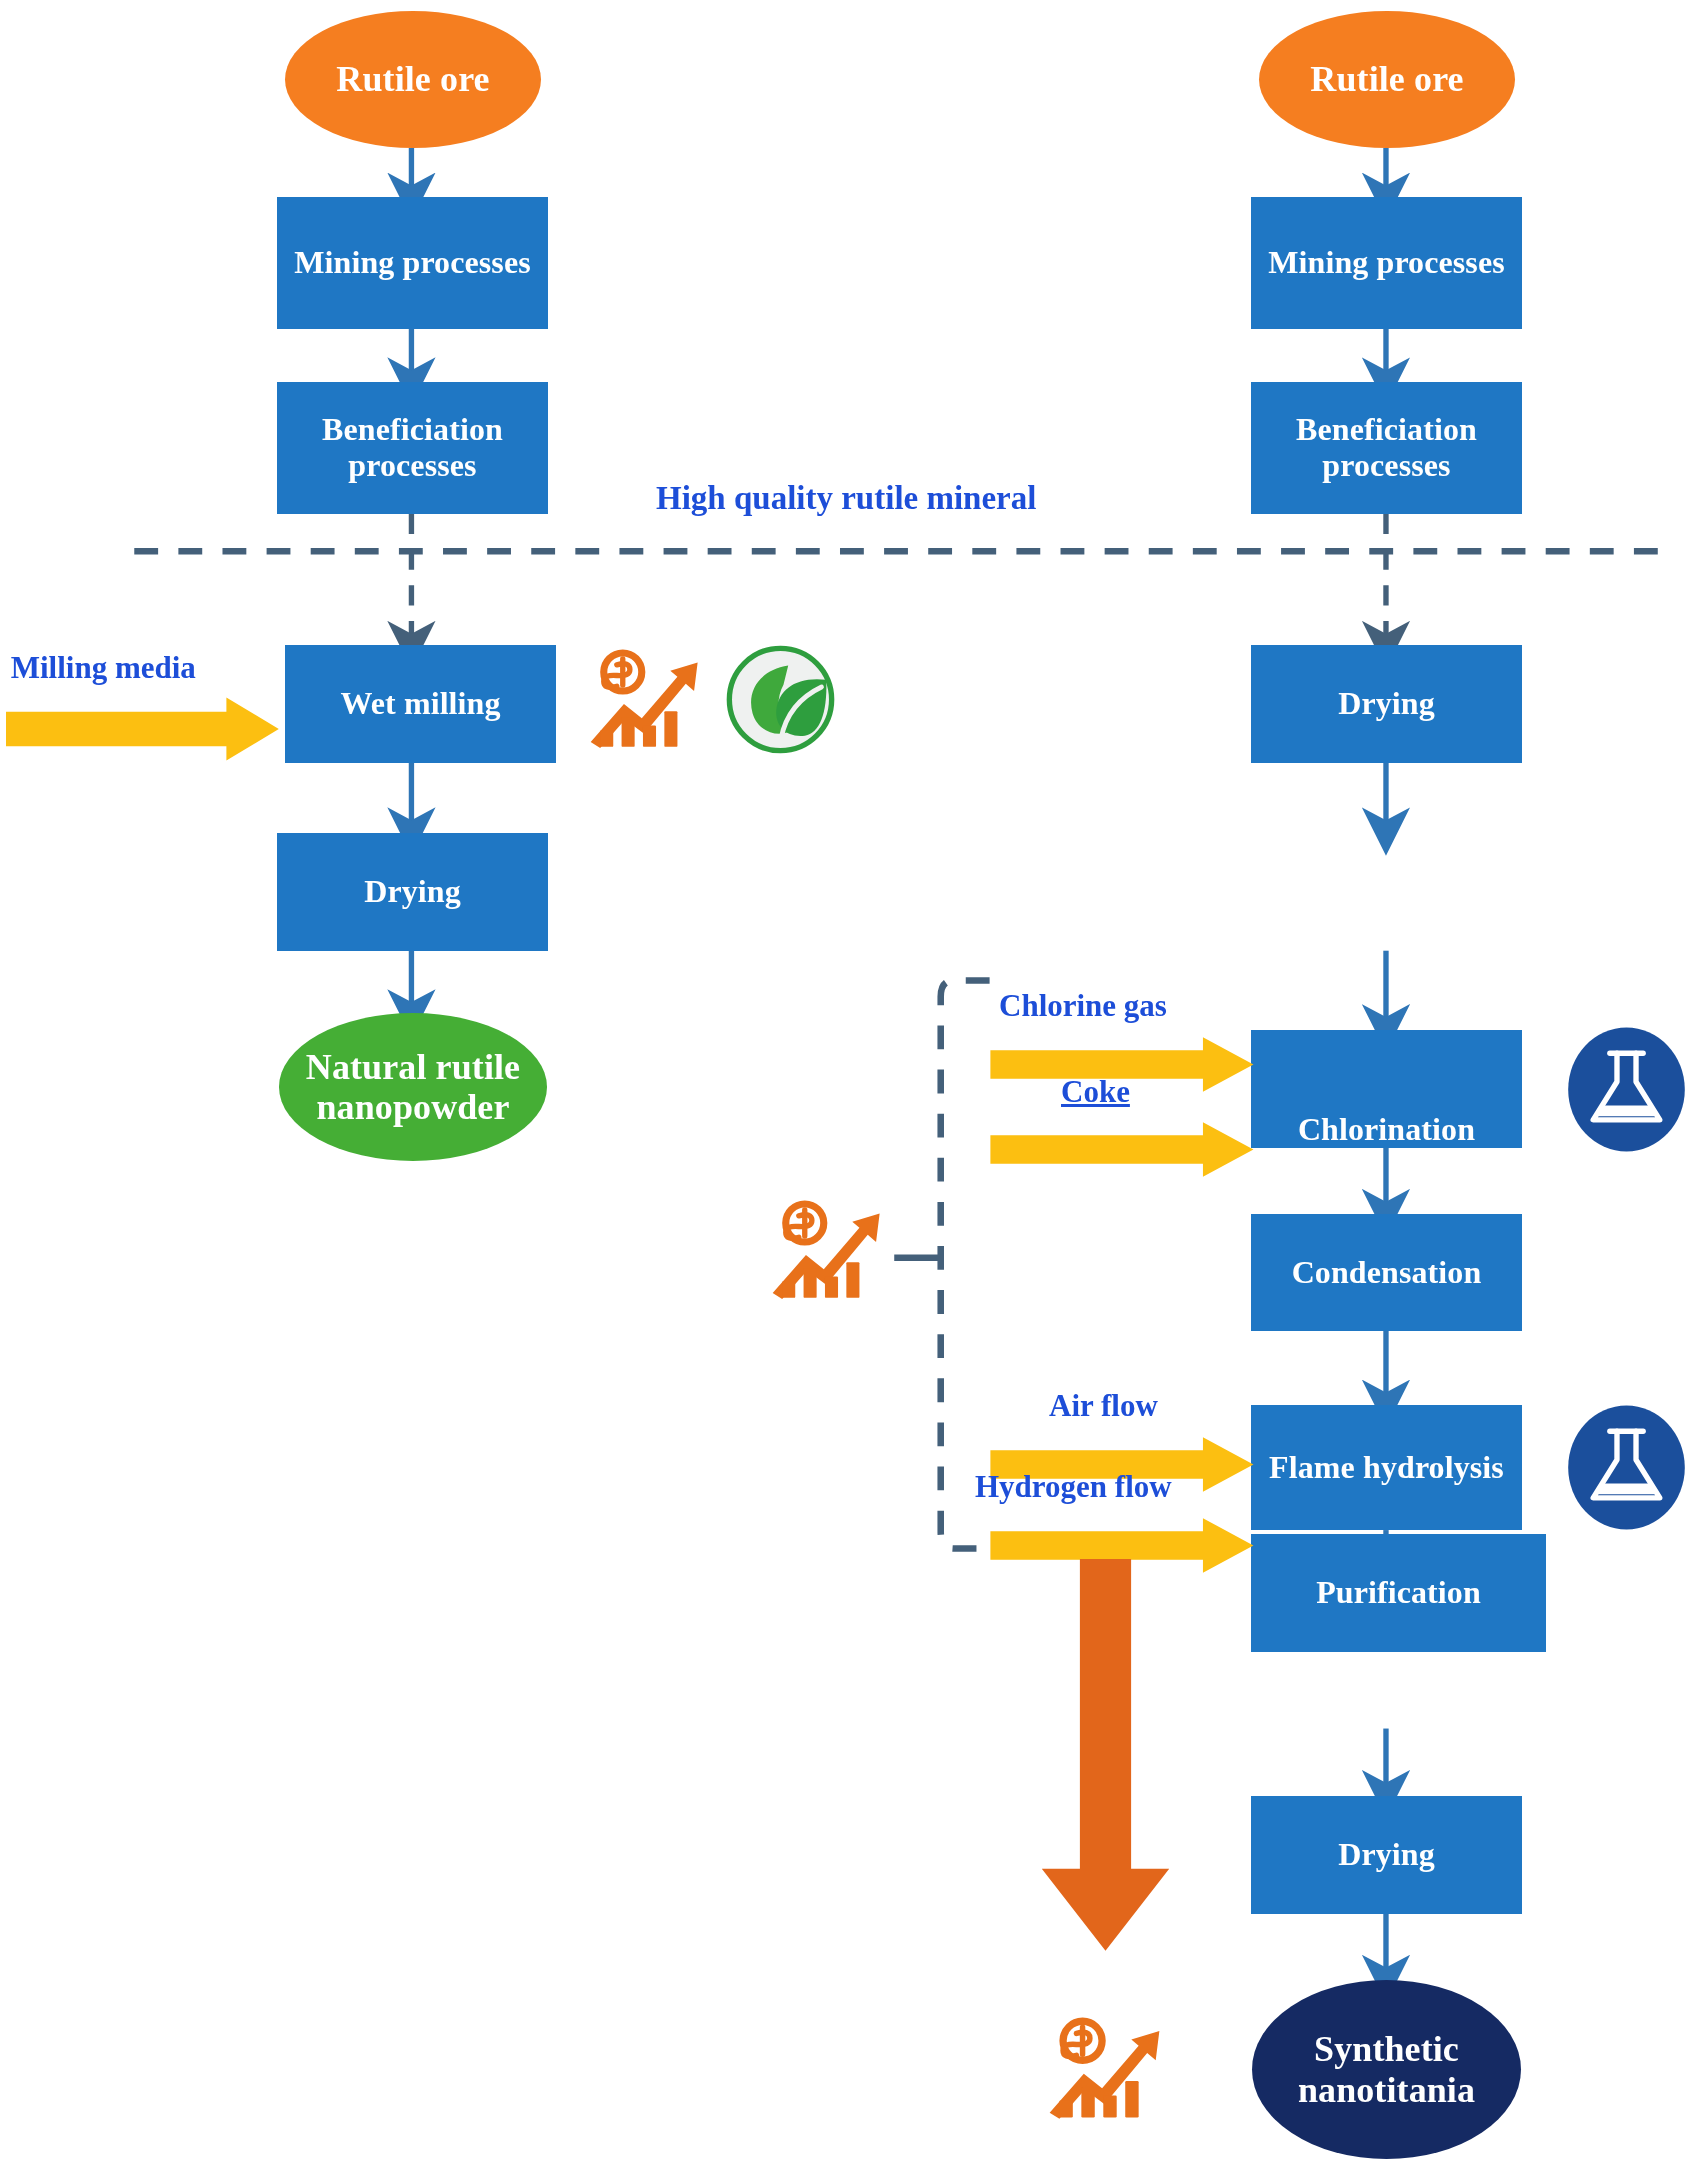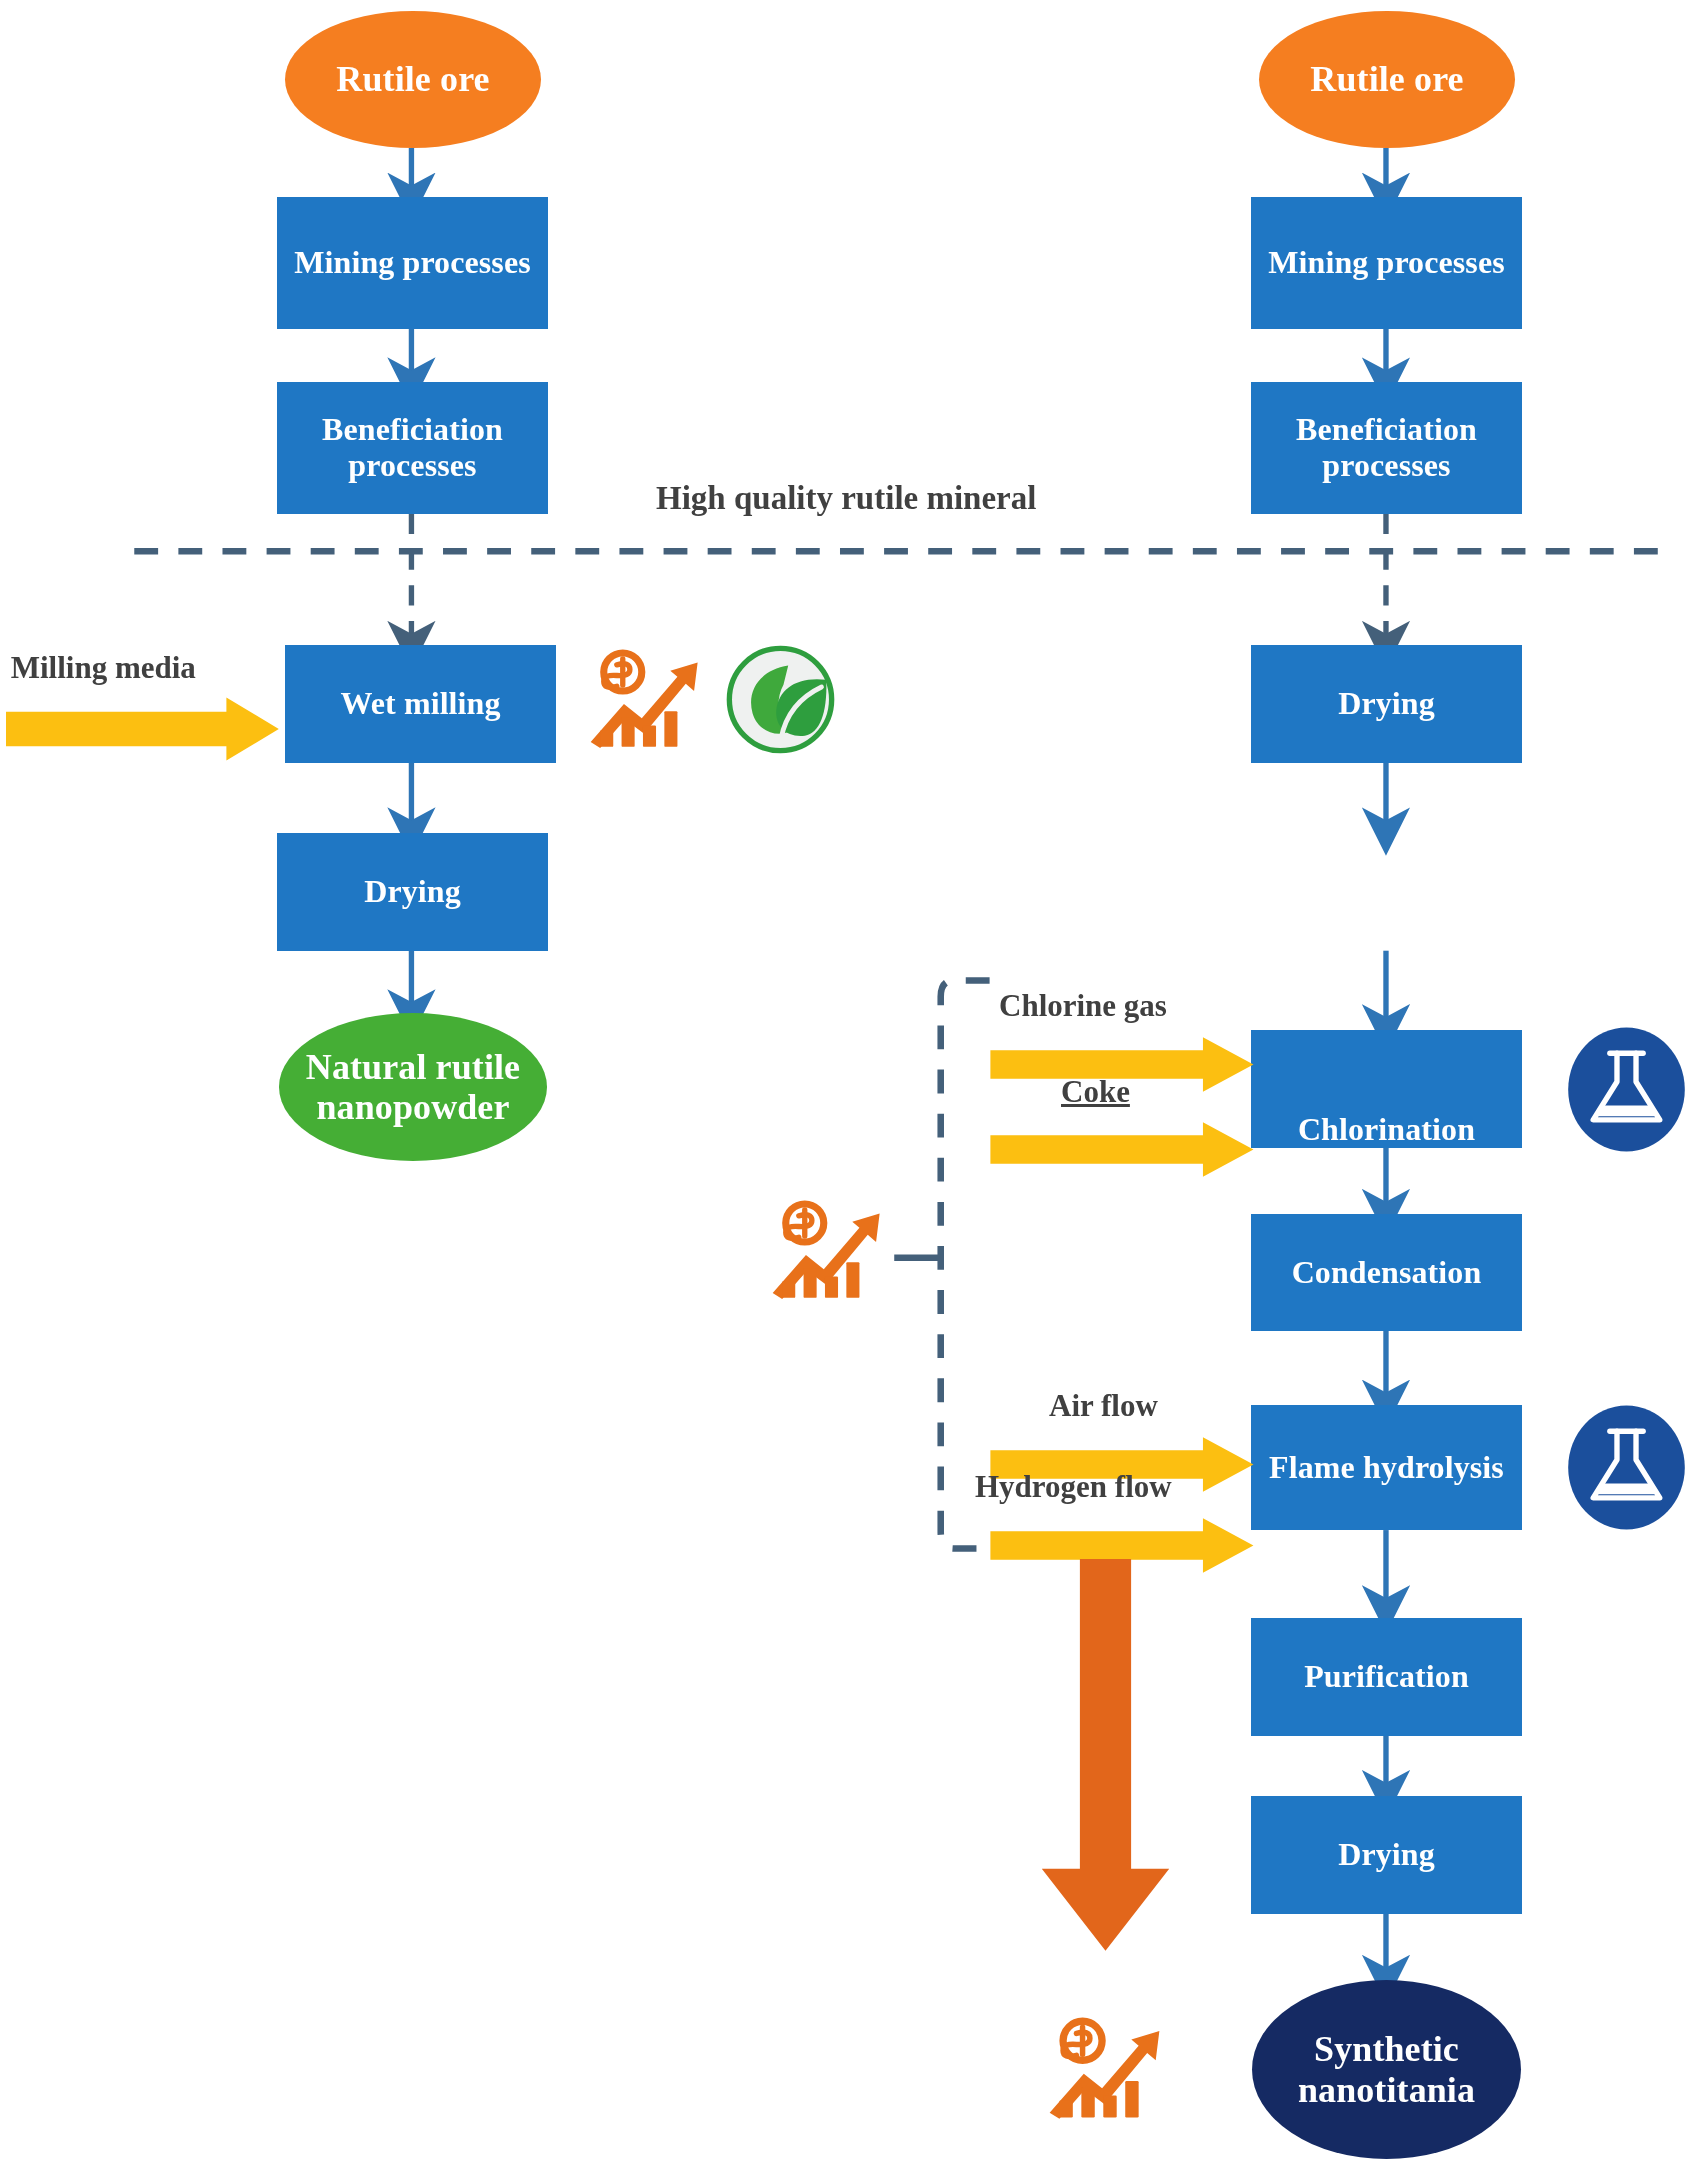--- a/index.html
+++ b/index.html
@@ -29,21 +29,21 @@
   }
   .ellipse{
     border-radius:50%;
     font-size:36px;
   }
   .ell-orange{background:#F57E20;}
   .ell-green{background:#45AE35;}
   .ell-navy{background:#152A63;}
   .label{
     position:absolute;
-    color:#404040;
+    color:#1d4ed8;
     font-weight:bold;
     font-size:31px;
     white-space:nowrap;
     line-height:1;
   }
   .label.big{font-size:33px;}
   svg.overlay{
     position:absolute;
     left:0;top:0;
     width:1708px;height:2172px;
@@ -161,21 +161,21 @@
   </div>
 
   <div class="node box" style="left:1251px;top:1214px;width:271px;height:117px;">
     <span>Condensation</span>
   </div>
 
   <div class="node box" style="left:1251px;top:1405px;width:271px;height:125px;">
     <span>Flame hydrolysis</span>
   </div>
 
-  <div class="node box" style="left:1251px;top:1618px;width:271px;height:118px;">
+  <div class="node box" style="left:1251px;top:1534px;width:295px;height:118px;">
     <span>Purification</span>
   </div>
 
   <div class="node box" style="left:1251px;top:1796px;width:271px;height:118px;">
     <span>Drying</span>
   </div>
 
   <div class="node ellipse ell-navy" style="left:1252px;top:1980px;width:269px;height:179px;padding:0 13px;box-sizing:border-box;">
     <span>Synthetic nanotitania</span>
   </div>

